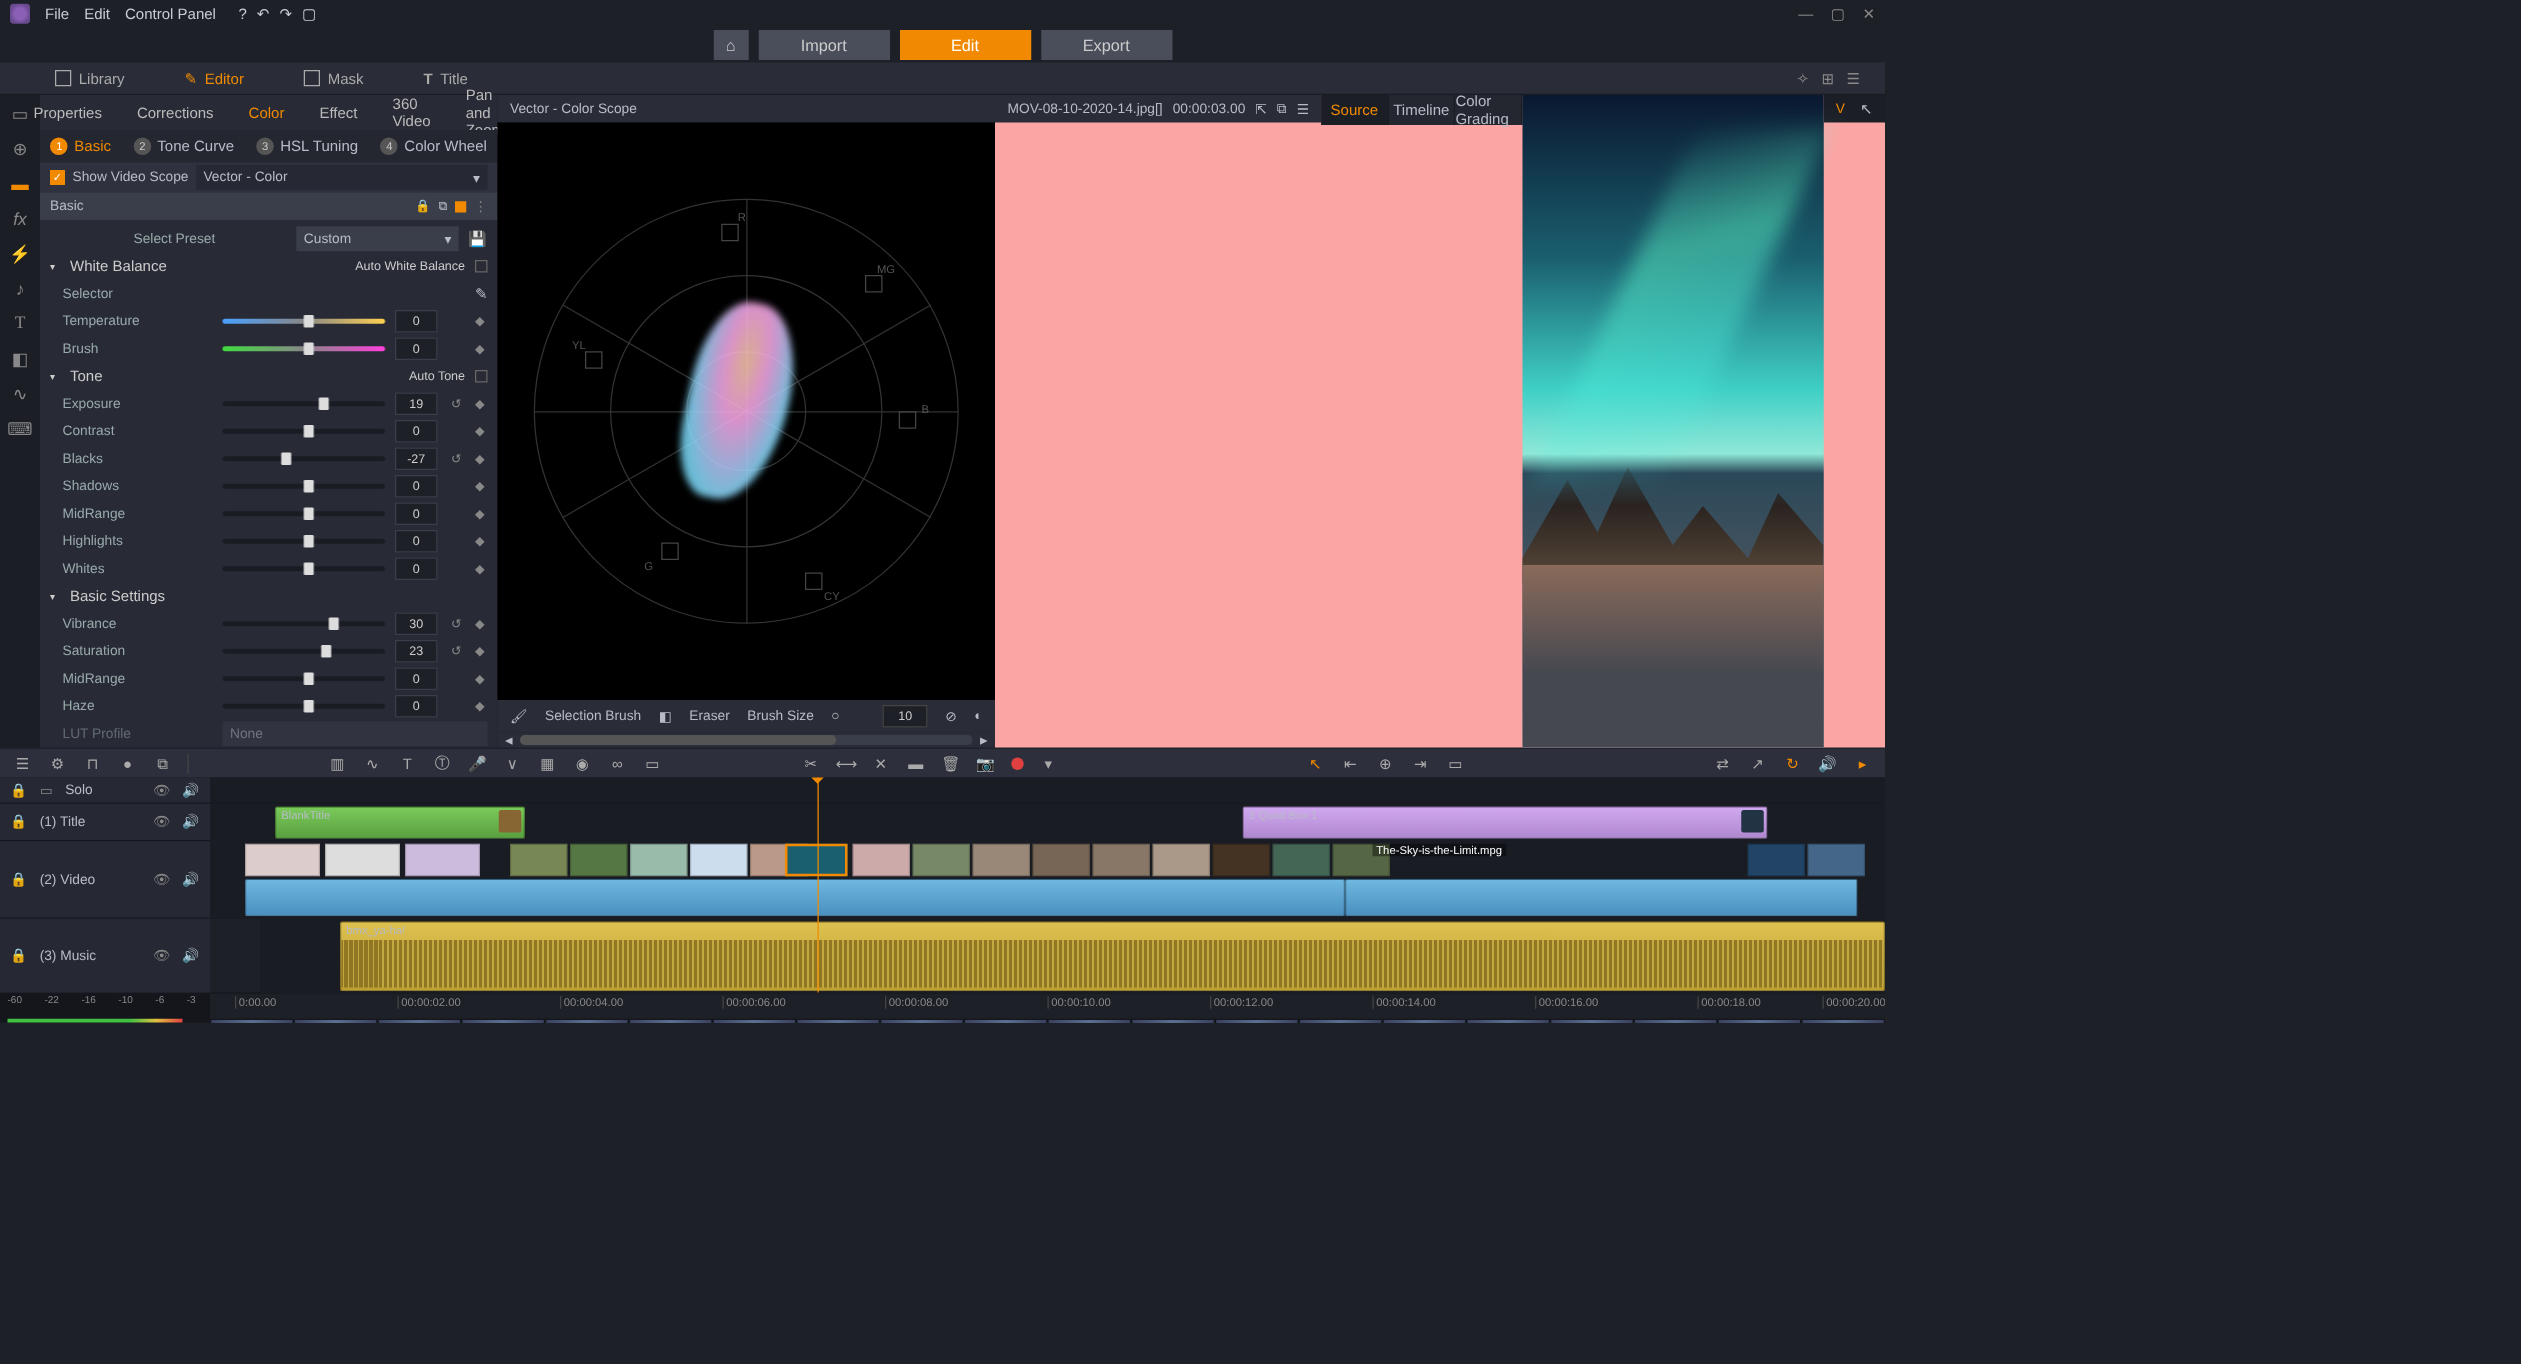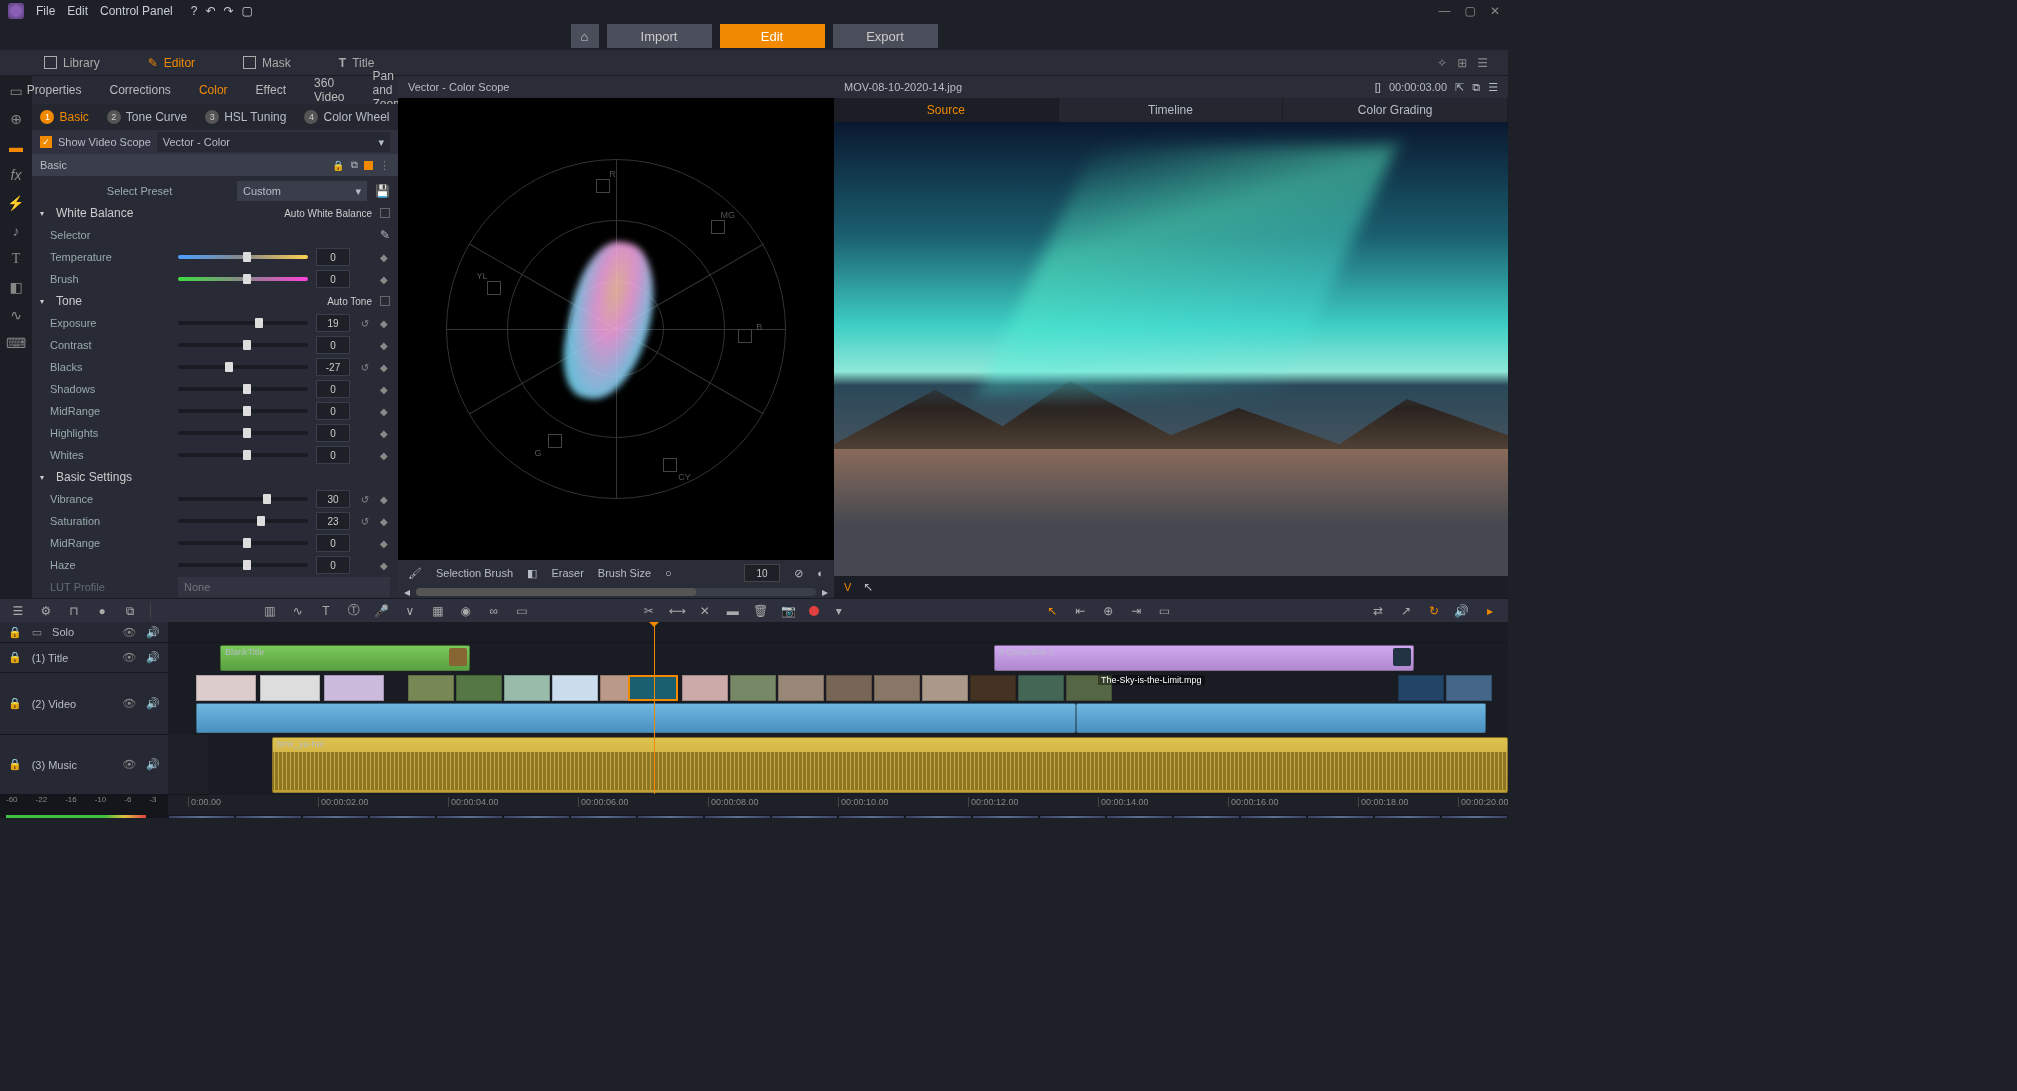--- a/index.html
+++ b/index.html
@@ -56,36 +56,36 @@
 .prop-slider { flex: 1; height: 4px; background: #1a1c24; position: relative; border-radius: 2px; }
 .prop-slider.temp { background: linear-gradient(90deg, #4aa0ff, #888, #ffd050); }
 .prop-slider.tint { background: linear-gradient(90deg, #40dd40, #888, #ff40dd); }
 .prop-handle { position: absolute; width: 8px; height: 10px; background: #ddd; top: -3px; border-radius: 1px; }
 .prop-input { width: 34px; height: 18px; background: #1e2028; border: 1px solid #3a3e4a; color: #ccc; text-align: center; font-size: 10px; }
 .prop-reset { width: 14px; color: #888; font-size: 10px; cursor: pointer; text-align: center; }
 .prop-kf { width: 10px; color: #888; font-size: 10px; cursor: pointer; }
 .preset-select { background: #3a3e4a; height: 20px; width: 130px; display: flex; align-items: center; padding: 0 6px; justify-content: space-between; font-size: 11px; }
 .auto-check { width: 10px; height: 10px; border: 1px solid #666; }
 
-.center-panel { width: 436px; background: #1c1e26; display: flex; flex-direction: column; }
+.center-panel { width: 398px; background: #1c1e26; display: flex; flex-direction: column; }
 .scope-title { height: 22px; background: #2a2d38; display: flex; align-items: center; padding: 0 10px; font-size: 11px; }
 .scope-view { flex: 1; background: #000; position: relative; display: flex; align-items: center; justify-content: center; }
 .vectorscope { width: 340px; height: 340px; position: relative; }
 .vs-ring { position: absolute; border: 1px solid #333; border-radius: 50%; }
 .vs-line { position: absolute; background: #333; }
 .vs-blob { position: absolute; left: 50%; top: 50%; width: 80px; height: 160px; transform: translate(-58%, -55%) rotate(12deg); background: radial-gradient(ellipse at 50% 30%, #ffccaa, #ffaaee 30%, #88ddff 70%, #44ccdd); filter: blur(3px); border-radius: 50% 50% 60% 40%; opacity: 0.85; }
 .vs-label { position: absolute; color: #555; font-size: 9px; }
 .vs-target { position: absolute; width: 14px; height: 14px; border: 1px solid #444; }
 
 .brush-bar { height: 26px; background: #2a2d38; display: flex; align-items: center; padding: 0 10px; gap: 14px; font-size: 11px; }
 .brush-input { width: 36px; height: 18px; background: #1e2028; border: 1px solid #444; color: #ccc; text-align: center; font-size: 10px; margin-left: auto; }
 .scroll-strip { height: 12px; background: #2a2d38; display: flex; align-items: center; padding: 0 6px; }
 .scroll-track { flex: 1; height: 8px; background: #3a3e4a; border-radius: 4px; margin: 0 6px; position: relative; }
 
-.right-panel { flex: 1; background: #fca5a5; display: flex; flex-direction: column; }
+.right-panel { flex: 1; background: #fca5a5; display: flex; flex-direction: row; }
 .preview-header { height: 22px; background: #2a2d38; display: flex; align-items: center; padding: 0 10px; font-size: 11px; justify-content: space-between; }
 .preview-info { display: flex; gap: 8px; align-items: center; }
 .preview-tabs { height: 24px; background: #242730; display: flex; }
 .ptab { flex: 1; display: flex; align-items: center; justify-content: center; cursor: pointer; border-right: 1px solid #1a1c24; }
 .ptab.active { color: #f18a00; background: #1c1e26; }
 .preview-image { flex: 1; background: linear-gradient(180deg, #0a1830 0%, #1a5f6f 25%, #3fcfc5 45%, #8fe8d8 55%, #2a4858 58%, #4a5560 75%, #aab5c0 100%); position: relative; }
 .preview-image::before { content: ""; position: absolute; left: 0; right: 0; top: 55%; height: 20%; background: linear-gradient(180deg, transparent, #2a2320 40%, #5a4a3a); clip-path: polygon(0 80%, 15% 20%, 25% 60%, 35% 10%, 50% 70%, 60% 40%, 75% 80%, 85% 30%, 100% 70%, 100% 100%, 0 100%); }
 .preview-image::after { content: ""; position: absolute; left: 0; right: 0; bottom: 0; height: 28%; background: linear-gradient(180deg, #8a6a5a, #454850 60%); }
 .aurora { position: absolute; left: 30%; top: 5%; width: 45%; height: 55%; background: linear-gradient(160deg, transparent, #5fffcc77, #4ff0e055, transparent); transform: skewX(-25deg); filter: blur(8px); }
 .preview-controls { height: 22px; background: #1c1e26; display: flex; align-items: center; padding: 0 10px; gap: 12px; }
@@ -532,21 +532,21 @@
     <div class="tl-body"></div>
   </div>
   <div class="tl-track track-title">
     <div class="tl-head">
       <span class="tl-head-icon">🔒</span>
       <span style="flex:1">(1) Title</span>
       <span class="tl-head-icon">👁</span>
       <span class="tl-head-icon">🔊</span>
     </div>
     <div class="tl-body">
-      <div class="clip green" style="left:52px;width:250px;"><span>BlankTitle</span><div style="position:absolute;right:2px;top:2px;width:18px;height:18px;background:#863;border-radius:2px;"></div></div>
+      <div class="clip green" style="left:52px;width:200px;"><span>BlankTitle</span><div style="position:absolute;right:2px;top:2px;width:18px;height:18px;background:#863;border-radius:2px;"></div></div>
       <div class="clip purple" style="left:826px;width:420px;"><span>3 Quad Box 1</span><div style="position:absolute;right:2px;top:2px;width:18px;height:18px;background:#234;border-radius:2px;"></div></div>
     </div>
   </div>
   <div class="tl-track track-video">
     <div class="tl-head">
       <span class="tl-head-icon">🔒</span>
       <span style="flex:1">(2) Video</span>
       <span class="tl-head-icon">👁</span>
       <span class="tl-head-icon">🔊</span>
     </div>

